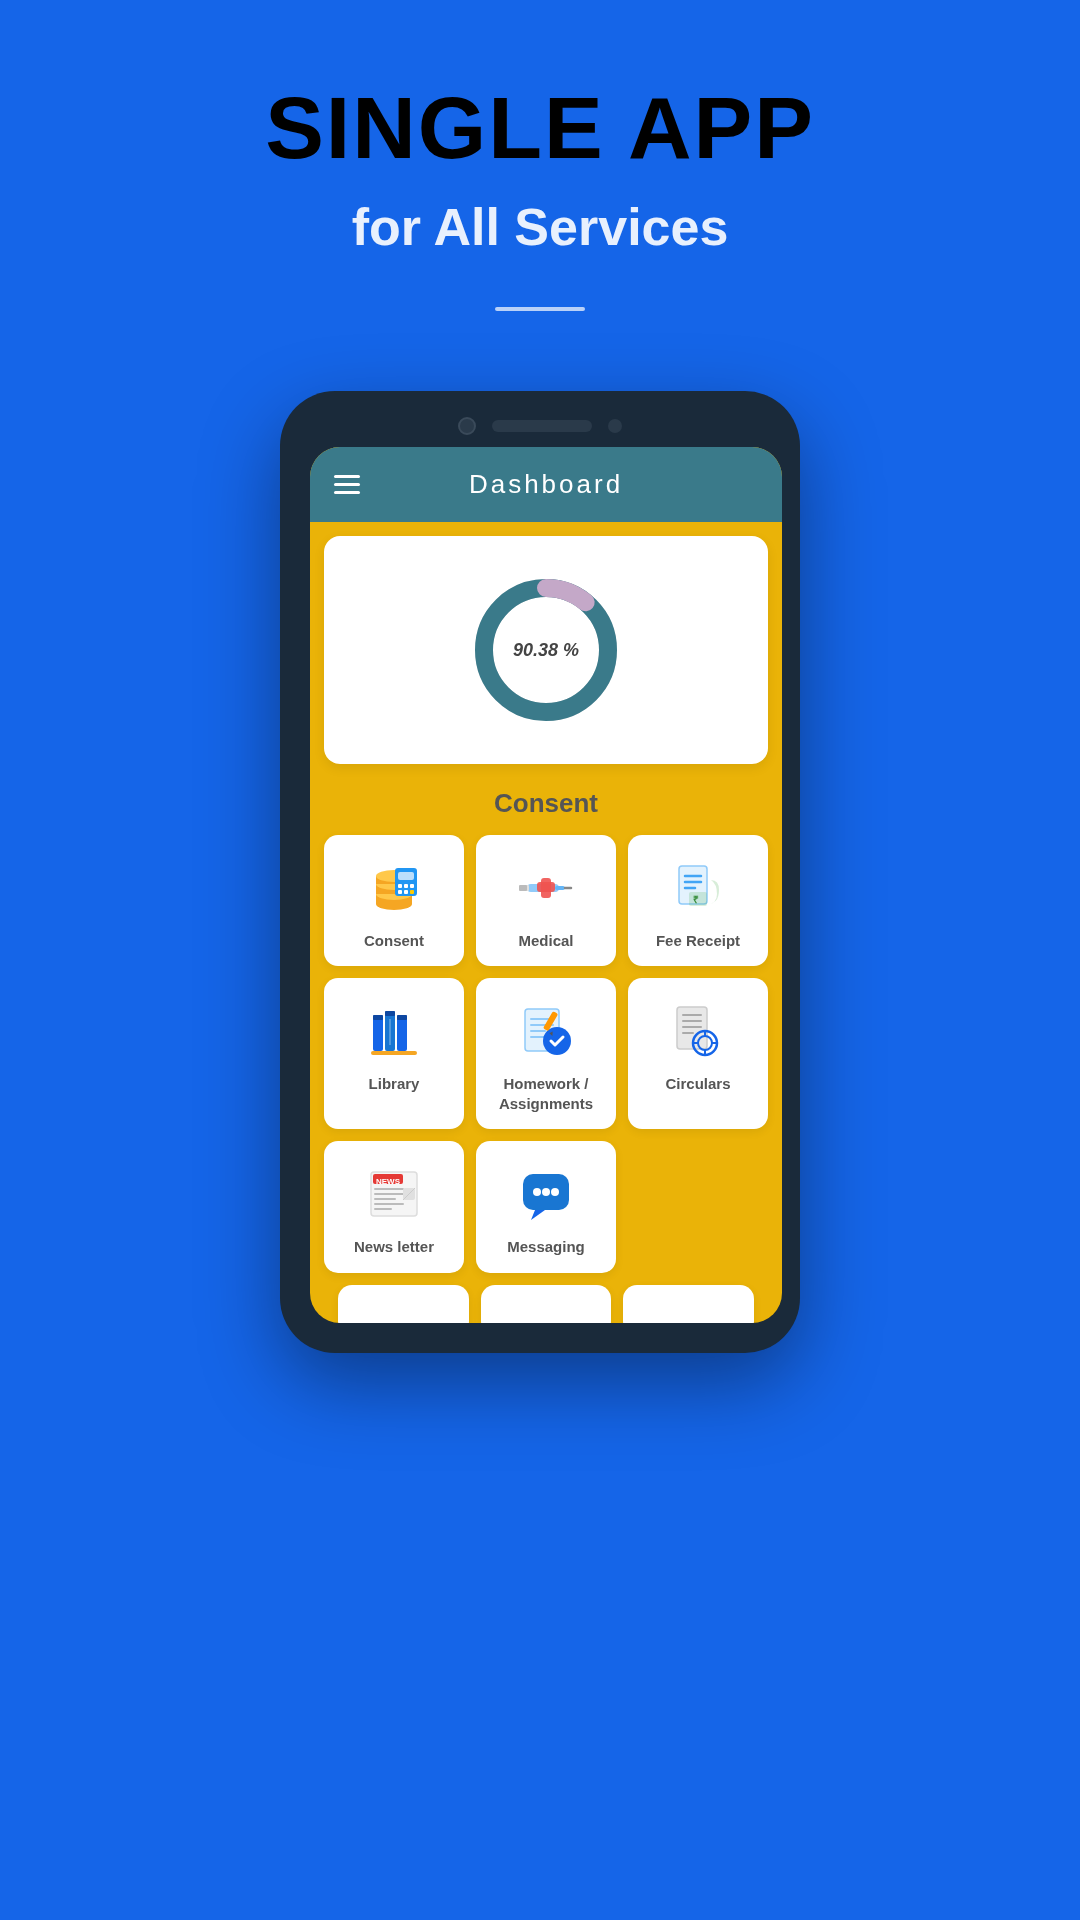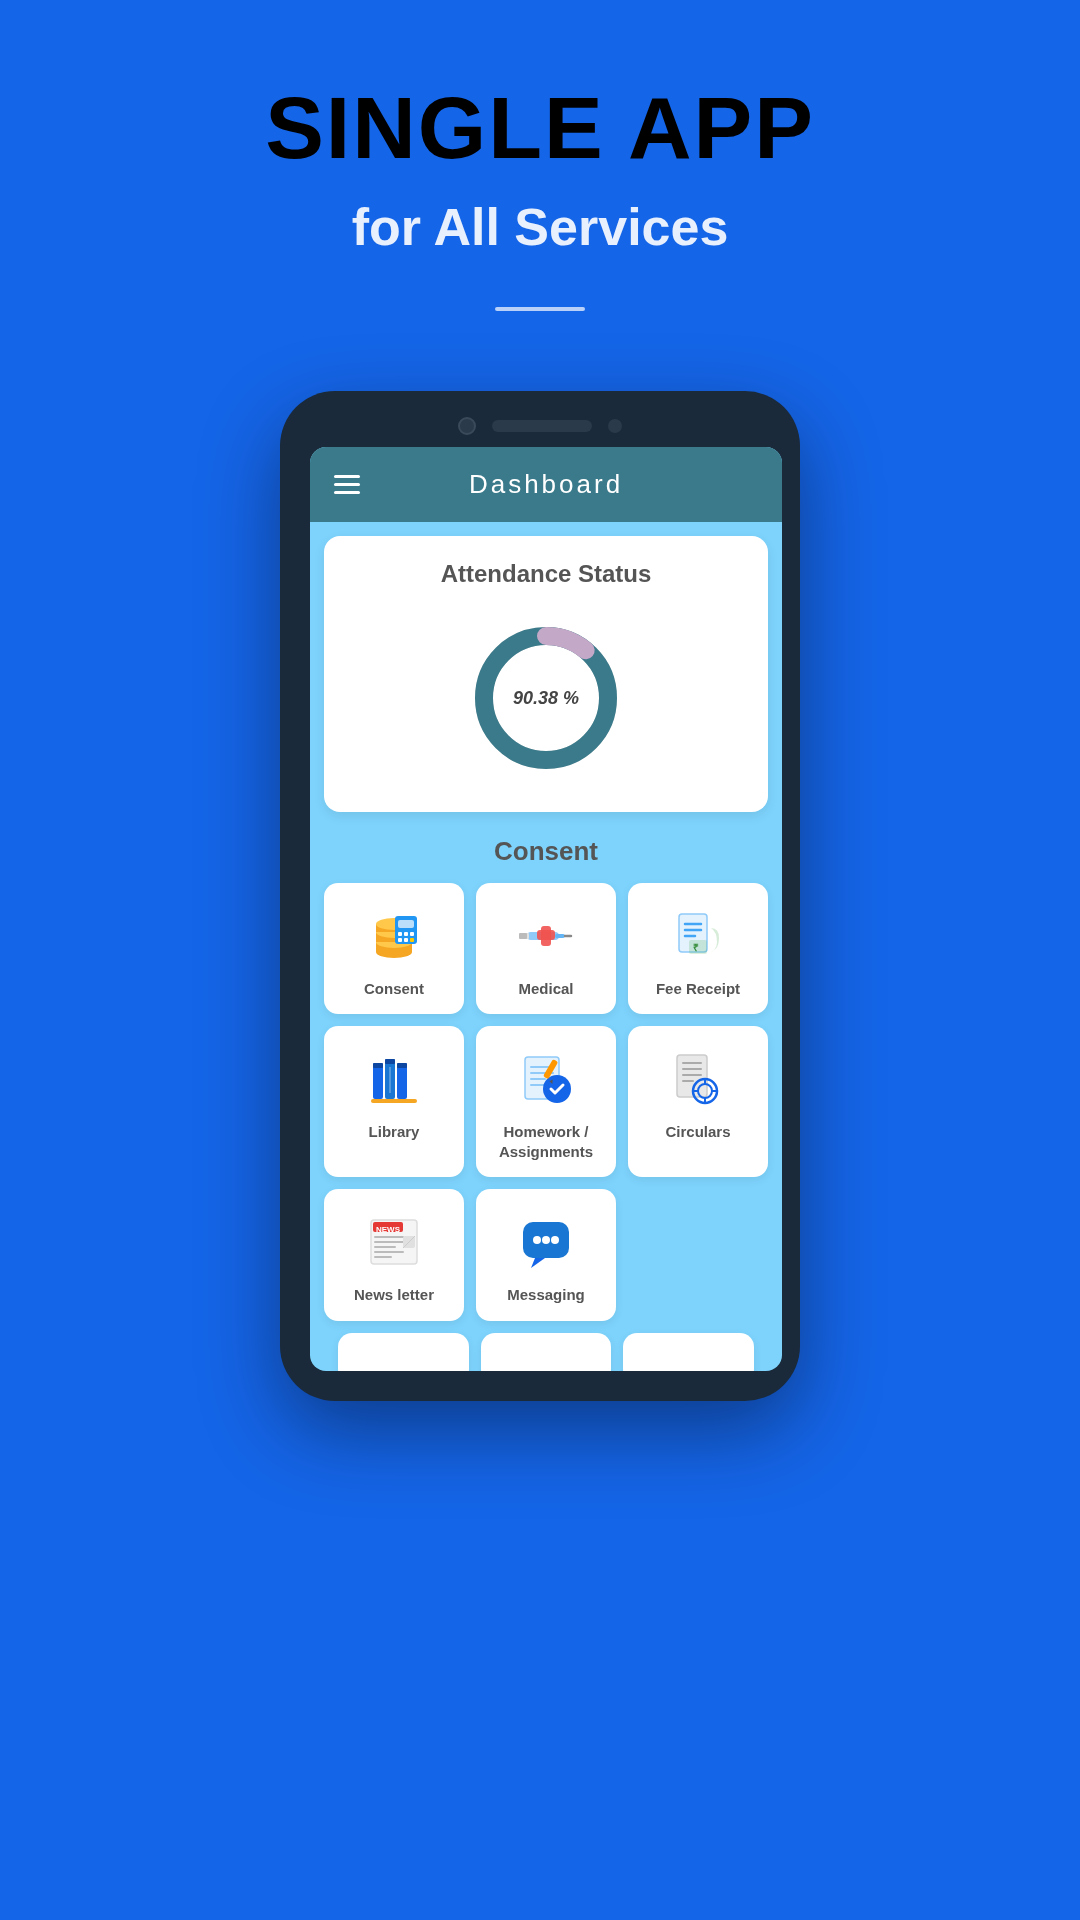--- a/index.html
+++ b/index.html
@@ -81,22 +81,22 @@
     }
 
     .phone-sensor {
       width: 14px;
       height: 14px;
       background: #2a3a4a;
       border-radius: 50%;
     }
 
     .phone-screen {
-      background: #7dd3fc;
-      border-radius: 16px;
+      background: #eab308;
+      border-radius: 30px;
       overflow: hidden;
       margin-left: 12px;
     }
 
     
     .dashboard-header {
       background: #3a7a8a;
       padding: 22px 24px;
       display: flex;
       align-items: center;
@@ -287,21 +287,20 @@
       <div class="dashboard-header">
         <div class="menu-icon">
           <div class="menu-line"></div>
           <div class="menu-line"></div>
           <div class="menu-line"></div>
         </div>
         <span class="dashboard-title">Dashboard</span>
       </div>
 
       <div class="attendance-section">
-        <div class="attendance-title">Attendance Status</div>
         <div class="donut-chart-container">
           <div class="donut-chart">
             <svg viewBox="0 0 160 160">
 
               <circle class="donut-bg" cx="80" cy="80" r="62"></circle>
 
               <circle class="donut-progress" cx="80" cy="80" r="62" stroke-dasharray="390 390" stroke-dashoffset="38"></circle>
 
               <circle class="donut-tail" cx="80" cy="80" r="62" stroke="#c4a8c8" fill="none" stroke-width="18" stroke-linecap="round" stroke-dasharray="390 390" stroke-dashoffset="352"></circle>
             </svg>

